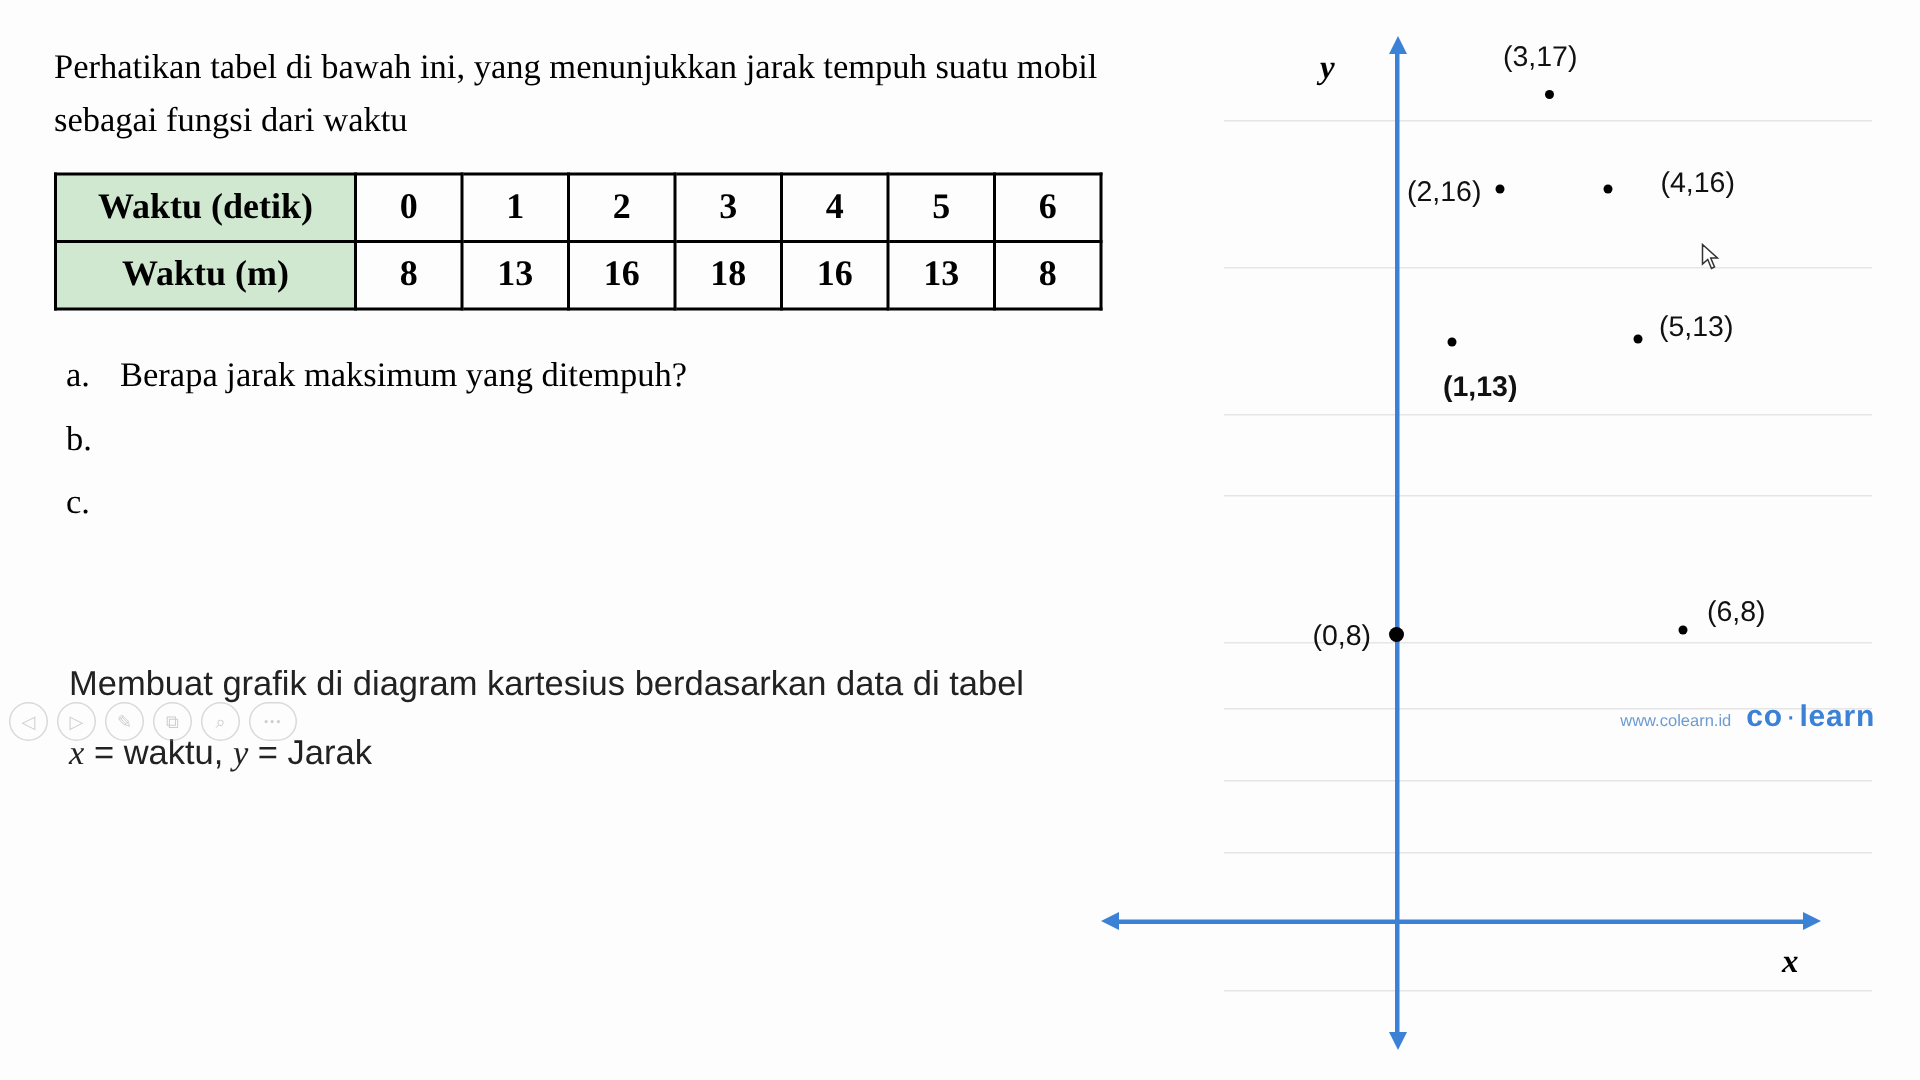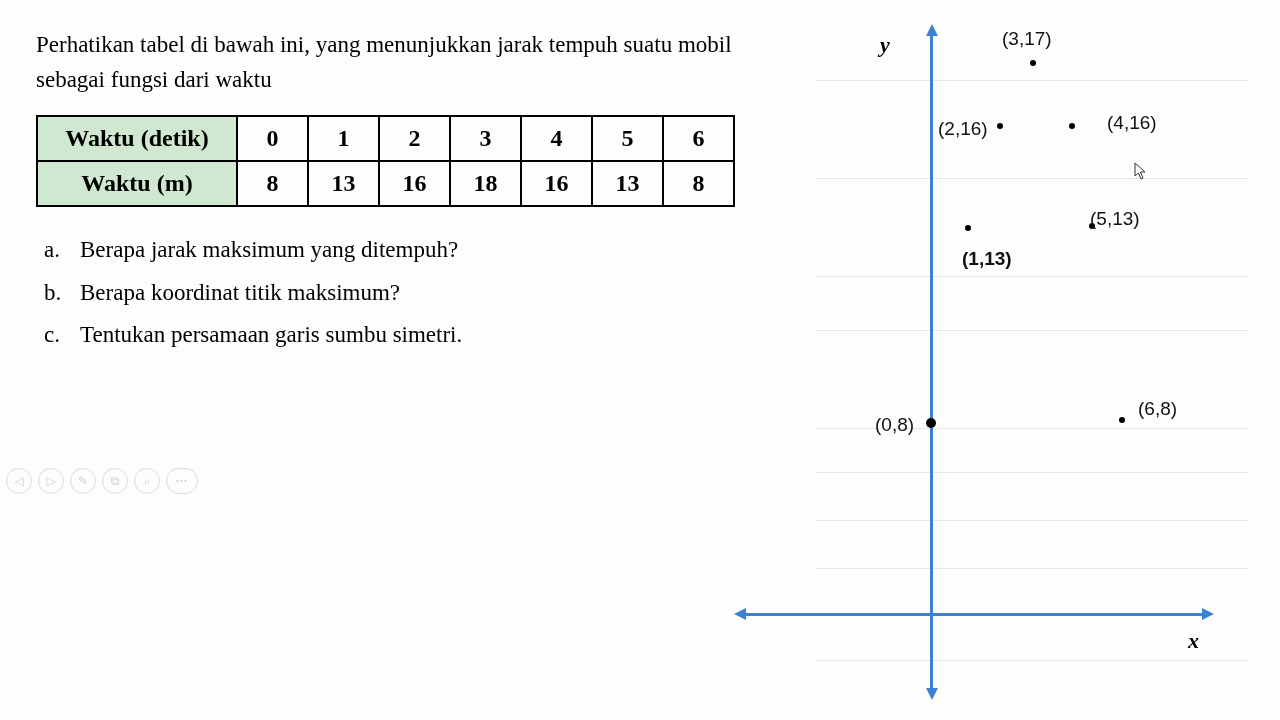--- a/index.html
+++ b/index.html
@@ -72,29 +72,33 @@
     </tbody>
       </table>
 
     <div class="questions">
       <div class="row">
         <span class="lab">a.</span>
         <span>Berapa jarak maksimum yang ditempuh?</span>
       </div>
       <div class="row">
         <span class="lab">b.</span>
-        <span>Berapa koordinat titik maksimum?</span>
       </div>
       <div class="row">
         <span class="lab">c.</span>
-        <span>Tentukan persamaan garis sumbu simetri.</span>
       </div>
     </div>
   </div>
 
+  <div class="solution">
+    <div>Membuat grafik di diagram kartesius berdasarkan data di tabel</div>
+    <div>
+      <span class="math">x</span><span> = waktu, </span><span class="math">y</span><span> = Jarak</span>
+    </div>
+  </div>
 
   <div class="chart">
     <div class="gridline" style="top:60px"></div>
     <div class="gridline" style="top:158px"></div>
     <div class="gridline" style="top:256px"></div>
     <div class="gridline" style="top:310px"></div>
     <div class="gridline" style="top:408px"></div>
     <div class="gridline" style="top:452px"></div>
     <div class="gridline" style="top:500px"></div>
     <div class="gridline" style="top:548px"></div>
@@ -119,30 +123,36 @@
     <div class="pt" style="left:260px; top:106px;"></div>
     <div class="ptlabel" style="left:198px; top:98px;">(2,16)</div>
 
     <div class="pt" style="left:293px; top:43px;"></div>
     <div class="ptlabel" style="left:262px; top:8px;">(3,17)</div>
 
     <div class="pt" style="left:332px; top:106px;"></div>
     <div class="ptlabel" style="left:367px; top:92px;">(4,16)</div>
 
     <div class="pt" style="left:352px; top:206px;"></div>
-    <div class="ptlabel" style="left:350px; top:188px;">(5,13)</div>
+    <div class="ptlabel" style="left:366px; top:188px;">(5,13)</div>
 
     <div class="pt" style="left:382px; top:400px;"></div>
     <div class="ptlabel" style="left:398px; top:378px;">(6,8)</div>
 
     <svg class="cursor" style="left:394px; top:142px;" viewBox="0 0 14 18">
       <path d="M1 1 L1 14 L4.5 11 L7 17 L9 16 L6.5 10 L11 10 Z" fill="#fff" stroke="#333" stroke-width="1"></path>
     </svg>
   </div>
 
+  <div class="footer">
+    <span class="url">www.colearn.id</span>
+    <span class="logo">
+      <span>co</span><span class="mid">·</span><span>learn</span>
+    </span>
+  </div>
 
   <div class="controls">
     <div class="btn">◁</div>
     <div class="btn">▷</div>
     <div class="btn">✎</div>
     <div class="btn">⧉</div>
     <div class="btn">⌕</div>
     <div class="btn wide">•••</div>
   </div>
 

